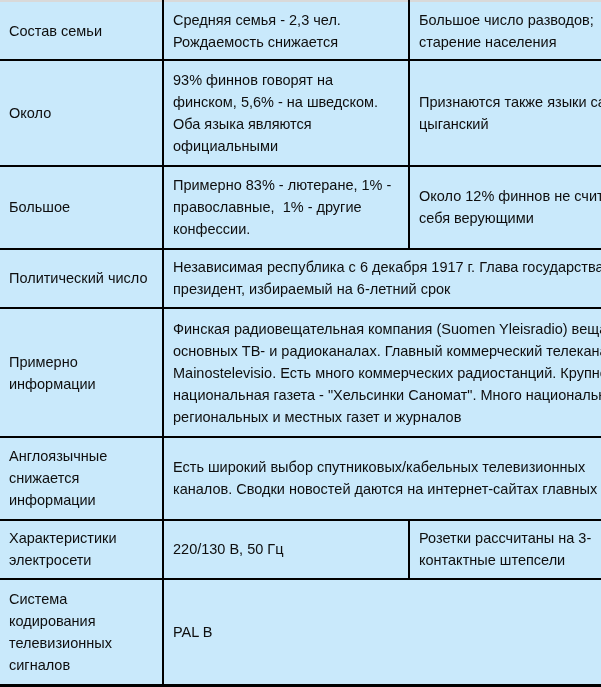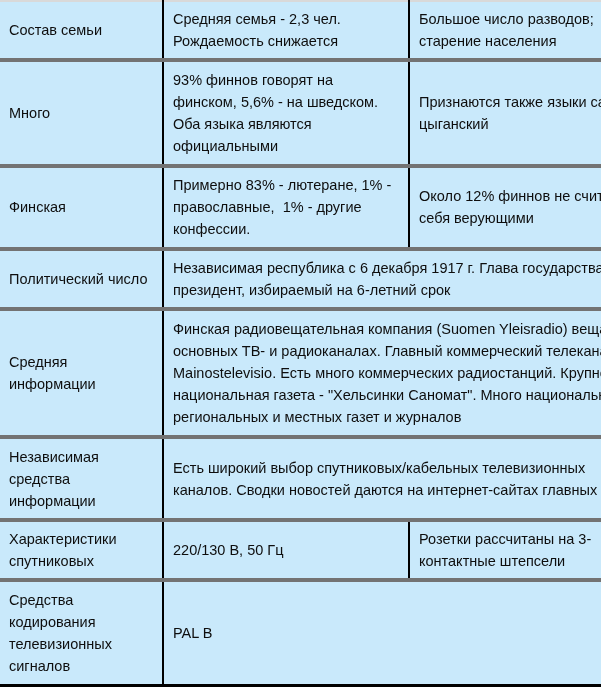--- a/index.html
+++ b/index.html
@@ -17,21 +17,21 @@
   .info-table {
     width: 601px;
     height: 687px;
     border-collapse: collapse;
     table-layout: fixed;
     background: #c9e9fb;
   }
 
   .info-table td {
     background: #c9e9fb;
-    border-top: 4px solid #737373;
+    border-top: 2px solid #737373;
     border-bottom: 2px solid #000000;
     border-right: 2px solid #000000;
     border-left: none;
     padding: 5px 8px 5px 9px;
     vertical-align: middle;
     font-size: 14.5px;
     line-height: 1.52;
     color: #0e0e0e;
     word-wrap: break-word;
     overflow-wrap: break-word;
@@ -72,84 +72,84 @@
       <td class="col-mid">
           <span class="cell-text">Средняя семья - 2,3 чел. Рождаемость снижается</span>
         </td>
       <td class="col-last">
           <span class="cell-text">Большое число разводов; старение населения</span>
         </td>
     </tr>
 
     <tr>
       <td class="col-label">
-          <span class="cell-text">Много</span>
+          <span class="cell-text">Около</span>
         </td>
       <td class="col-mid">
           <span class="cell-text">93% финнов говорят на финском, 5,6% - на шведском. Оба языка являются официальными</span>
         </td>
       <td class="col-last">
           <span class="cell-text">Признаются также языки саами и цыганский</span>
         </td>
     </tr>
 
     <tr>
       <td class="col-label">
-          <span class="cell-text">Финская</span>
+          <span class="cell-text">Большое</span>
         </td>
       <td class="col-mid">
           <span class="cell-text">Примерно 83% - лютеране, 1% - православные,  1% - другие конфессии.</span>
         </td>
       <td class="col-last">
           <span class="cell-text">Около 12% финнов не считают себя верующими</span>
         </td>
     </tr>
 
     <tr>
       <td class="col-label">
           <span class="cell-text">Политический число</span>
         </td>
       <td class="col-span2" colspan="2">
           <span class="cell-text">Независимая республика с 6 декабря 1917 г. Глава государства - президент, избираемый на 6-летний срок</span>
         </td>
     </tr>
 
     <tr>
       <td class="col-label">
-          <span class="cell-text">Средняя информации</span>
+          <span class="cell-text">Примерно информации</span>
         </td>
       <td class="col-span2" colspan="2">
           <span class="cell-text">Финская радиовещательная компания (Suomen Yleisradio) вещает на основных ТВ- и радиоканалах. Главный коммерческий телеканал - Mainostelevisio. Есть много коммерческих радиостанций. Крупнейшая национальная газета - "Хельсинки Саномат". Много национальных, региональных и местных газет и журналов</span>
         </td>
     </tr>
 
     <tr>
       <td class="col-label">
-          <span class="cell-text">Независимая средства информации</span>
+          <span class="cell-text">Англоязычные снижается информации</span>
         </td>
       <td class="col-span2" colspan="2">
           <span class="cell-text">Есть широкий выбор спутниковых/кабельных телевизионных каналов. Сводки новостей даются на интернет-сайтах главных газет</span>
         </td>
     </tr>
 
     <tr>
       <td class="col-label">
-          <span class="cell-text">Характеристики спутниковых</span>
+          <span class="cell-text">Характеристики электросети</span>
         </td>
       <td class="col-mid">
           <span class="cell-text">220/130 В, 50 Гц</span>
         </td>
       <td class="col-last">
           <span class="cell-text">Розетки рассчитаны на 3-контактные штепсели</span>
         </td>
     </tr>
 
     <tr>
       <td class="col-label">
-          <span class="cell-text">Средства кодирования телевизионных сигналов</span>
+          <span class="cell-text">Система кодирования телевизионных сигналов</span>
         </td>
       <td class="col-span2" colspan="2">
           <span class="cell-text">PAL B</span>
         </td>
     </tr>
 
   </tbody>
 </table>
 
 </body></html>

